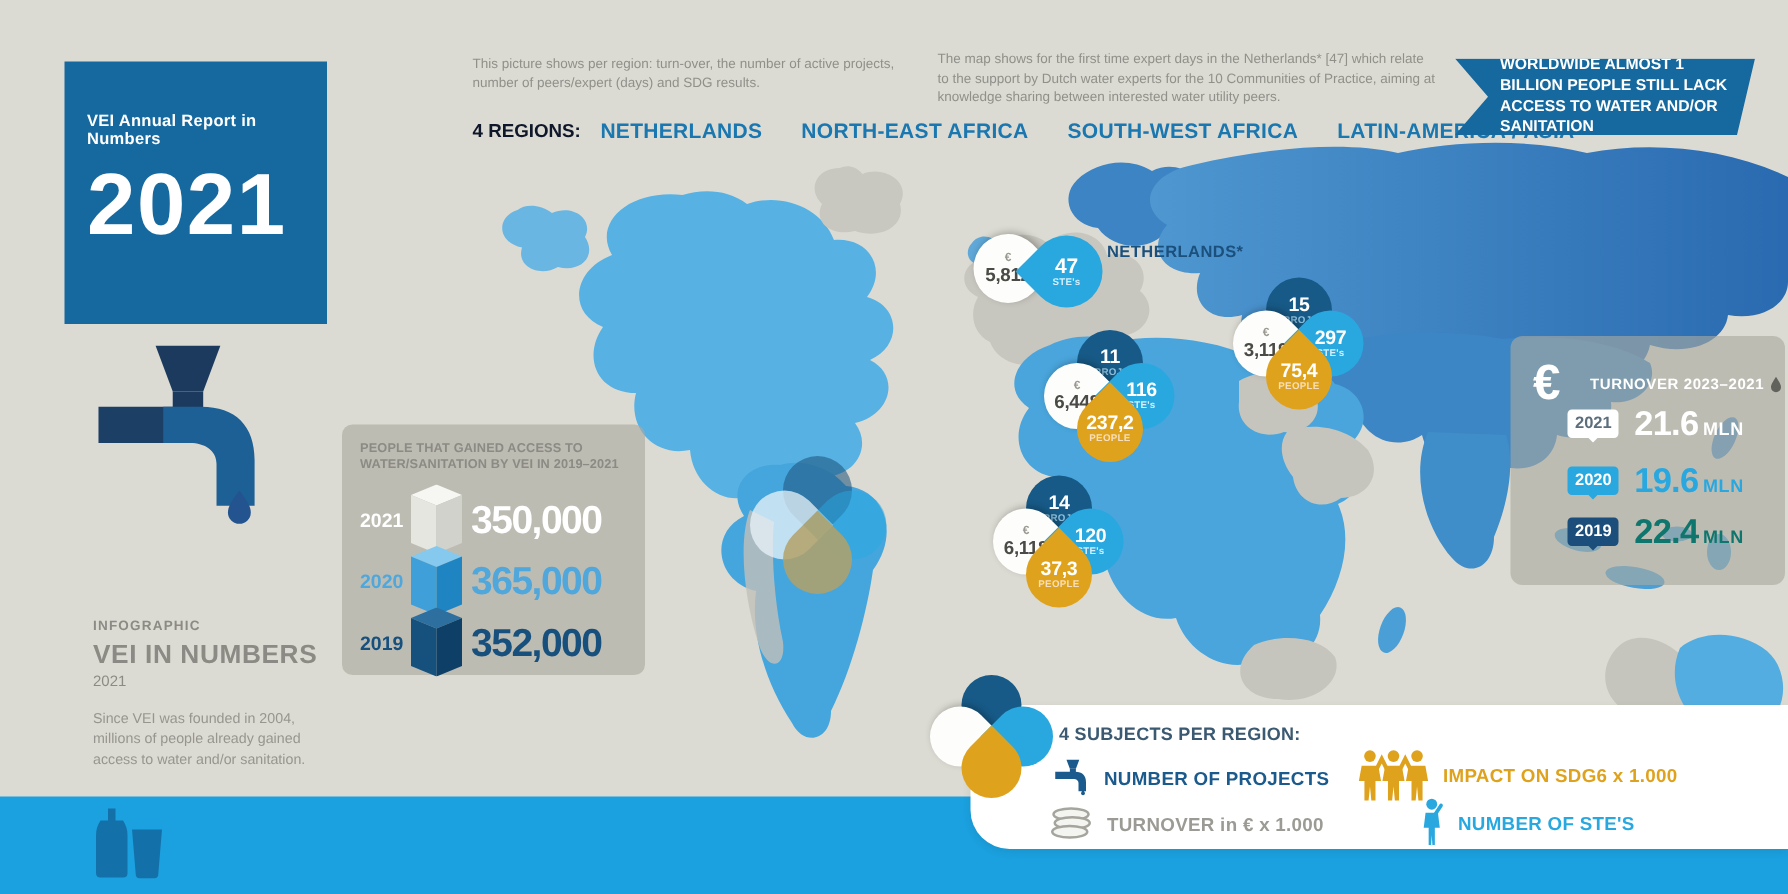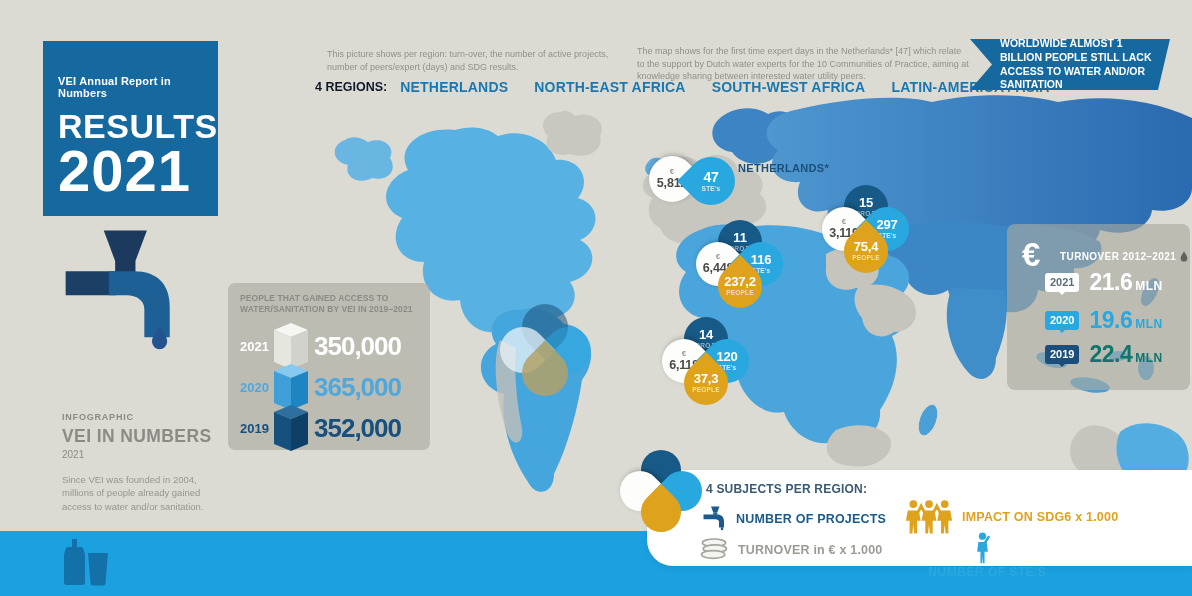--- a/index.html
+++ b/index.html
@@ -15,21 +15,21 @@
   .bottle-glass{position:absolute;left:55px;top:5px;}
 
   
   .title-block{position:absolute;left:43px;top:41px;width:175px;height:175px;background:#16699f;
                color:#fff;padding:34px 0 0 15px;z-index:2;}
   .title-kicker{font-size:11px;font-weight:bold;letter-spacing:.2px;margin-bottom:10px;}
   .title-main{font-size:34px;font-weight:bold;line-height:1;letter-spacing:.5px;}
   .title-year{font-size:58px;font-weight:bold;line-height:.95;letter-spacing:1px;}
 
   
-  .intro{position:absolute;margin:12px;font-size:9px;line-height:1.4;color:#90908a;z-index:2;}
+  .intro{position:absolute;margin:0;font-size:9px;line-height:1.4;color:#90908a;z-index:2;}
   .intro1{left:315px;top:36px;width:290px;}
   .intro2{left:625px;top:33px;width:332px;}
   .regions{position:absolute;left:315px;top:79px;display:flex;align-items:center;z-index:2;white-space:nowrap;}
   .regions-label{font-size:12.5px;font-weight:bold;color:#0f172a;margin-right:13px;}
   .region-name{font-size:14px;font-weight:bold;color:#1b77b0;margin-right:26px;letter-spacing:.2px;}
 
   
   .banner{position:absolute;left:970px;top:39px;width:200px;height:51px;background:#16699f;z-index:2;
           clip-path:polygon(0% 0%,100% 0%,94% 100%,0% 100%,11% 50%);
           display:flex;align-items:center;}
@@ -98,21 +98,21 @@
   
   .legend{position:absolute;left:647px;top:470px;width:545px;height:96px;background:#fff;
           border-radius:26px 0 0 26px;z-index:3;box-shadow:0 2px 6px rgba(0,0,0,.08);}
   .legend-title{position:absolute;left:59px;top:12px;font-size:12px;font-weight:bold;color:#3b5a71;
                 letter-spacing:.2px;}
   .l-item{position:absolute;display:flex;align-items:center;font-size:12.5px;font-weight:bold;
           letter-spacing:.2px;}
   .li-proj{left:55px;top:36px;color:#1b5a8c;}
   .li-turn{left:52px;top:67px;color:#9b9a94;justify-content:space-between;}
   .li-sdg{left:258px;top:28px;color:#dfa21d;}
-  .li-ste{left:281px;top:62px;color:#29a8e0;flex-direction:column;}
+  .li-ste{left:299px;top:62px;color:#29a8e0;}
   .l-item .ic{margin-right:9px;display:flex;}
 </style>
 </head>
 <body>
 
 <div class="stage">
 
   <svg class="map" width="1192" height="596" viewBox="0 0 1192 596">
     <defs>
       <linearGradient id="gradAsia" x1="0" y1="0" x2="1" y2="0">
@@ -150,21 +150,20 @@
   <div class="strip">
     <svg class="bottle-glass" width="56" height="52" viewBox="0 0 56 52">
       <rect x="17" y="3" width="5" height="9" fill="#1470a8"></rect>
       <path d="M12,11 c-2,3 -3,6 -3,10 v25 c0,2 1,3 3,3 h15 c2,0 3,-1 3,-3 V21 c0,-4 -1,-7 -3,-10 z" fill="#1470a8"></path>
       <path d="M33,17 h20 l-2.5,30 c0,1.5 -1,2.5 -2.5,2.5 h-10 c-1.5,0 -2.5,-1 -2.5,-2.5 Z" fill="#1470a8"></path>
     </svg>
   </div>
 
   <div class="title-block">
     <div class="title-kicker">VEI Annual Report in Numbers</div>
-    <div class="title-main">RESULTS</div>
     <div class="title-year">2021</div>
   </div>
 
   <p class="intro intro1">This picture shows per region: turn-over, the number of active projects, number of peers/expert (days) and SDG results.</p>
   <p class="intro intro2">The map shows for the first time expert days in the Netherlands* [47] which relate to the support by Dutch water experts for the 10 Communities of Practice, aiming at knowledge sharing between interested water utility peers.</p>
 
   <div class="regions">
     <span class="regions-label">4 REGIONS:</span>
     <span class="region-name">NETHERLANDS</span>
     <span class="region-name">NORTH-EAST AFRICA</span>
@@ -318,21 +317,21 @@
   </div>
 
   <div class="petal g-navy tip-down" style="left:522px;top:304px;width:46px;height:46px;box-shadow:none;"></div>
   <div class="petal g-white tip-right" style="left:500px;top:327px;width:46px;height:46px;box-shadow:none;"></div>
   <div class="petal g-blue tip-left" style="left:545px;top:327px;width:46px;height:46px;box-shadow:none;"></div>
   <div class="petal g-gold tip-up" style="left:522px;top:350px;width:46px;height:46px;box-shadow:none;"></div>
 
   <div class="turnover">
     <div class="t-eur">€</div>
     <div class="t-title">
-      <span>TURNOVER 2012–2021</span>
+      <span>TURNOVER 2023–2021</span>
       <svg width="8" height="11" viewBox="0 0 12 16">
           <path d="M6,0 c3,5 5,7.5 5,10.5 a5,5 0 1,1 -10,0 c0,-3 2,-5.5 5,-10.5 z" fill="#62625c"></path>
         </svg>
     </div>
     <div class="trow" style="top:46px;">
       <span class="tag tag-white">2021</span>
       <span class="tval tv-white">
           <span>21.6</span>
           <span class="mln">MLN</span>
         </span>

